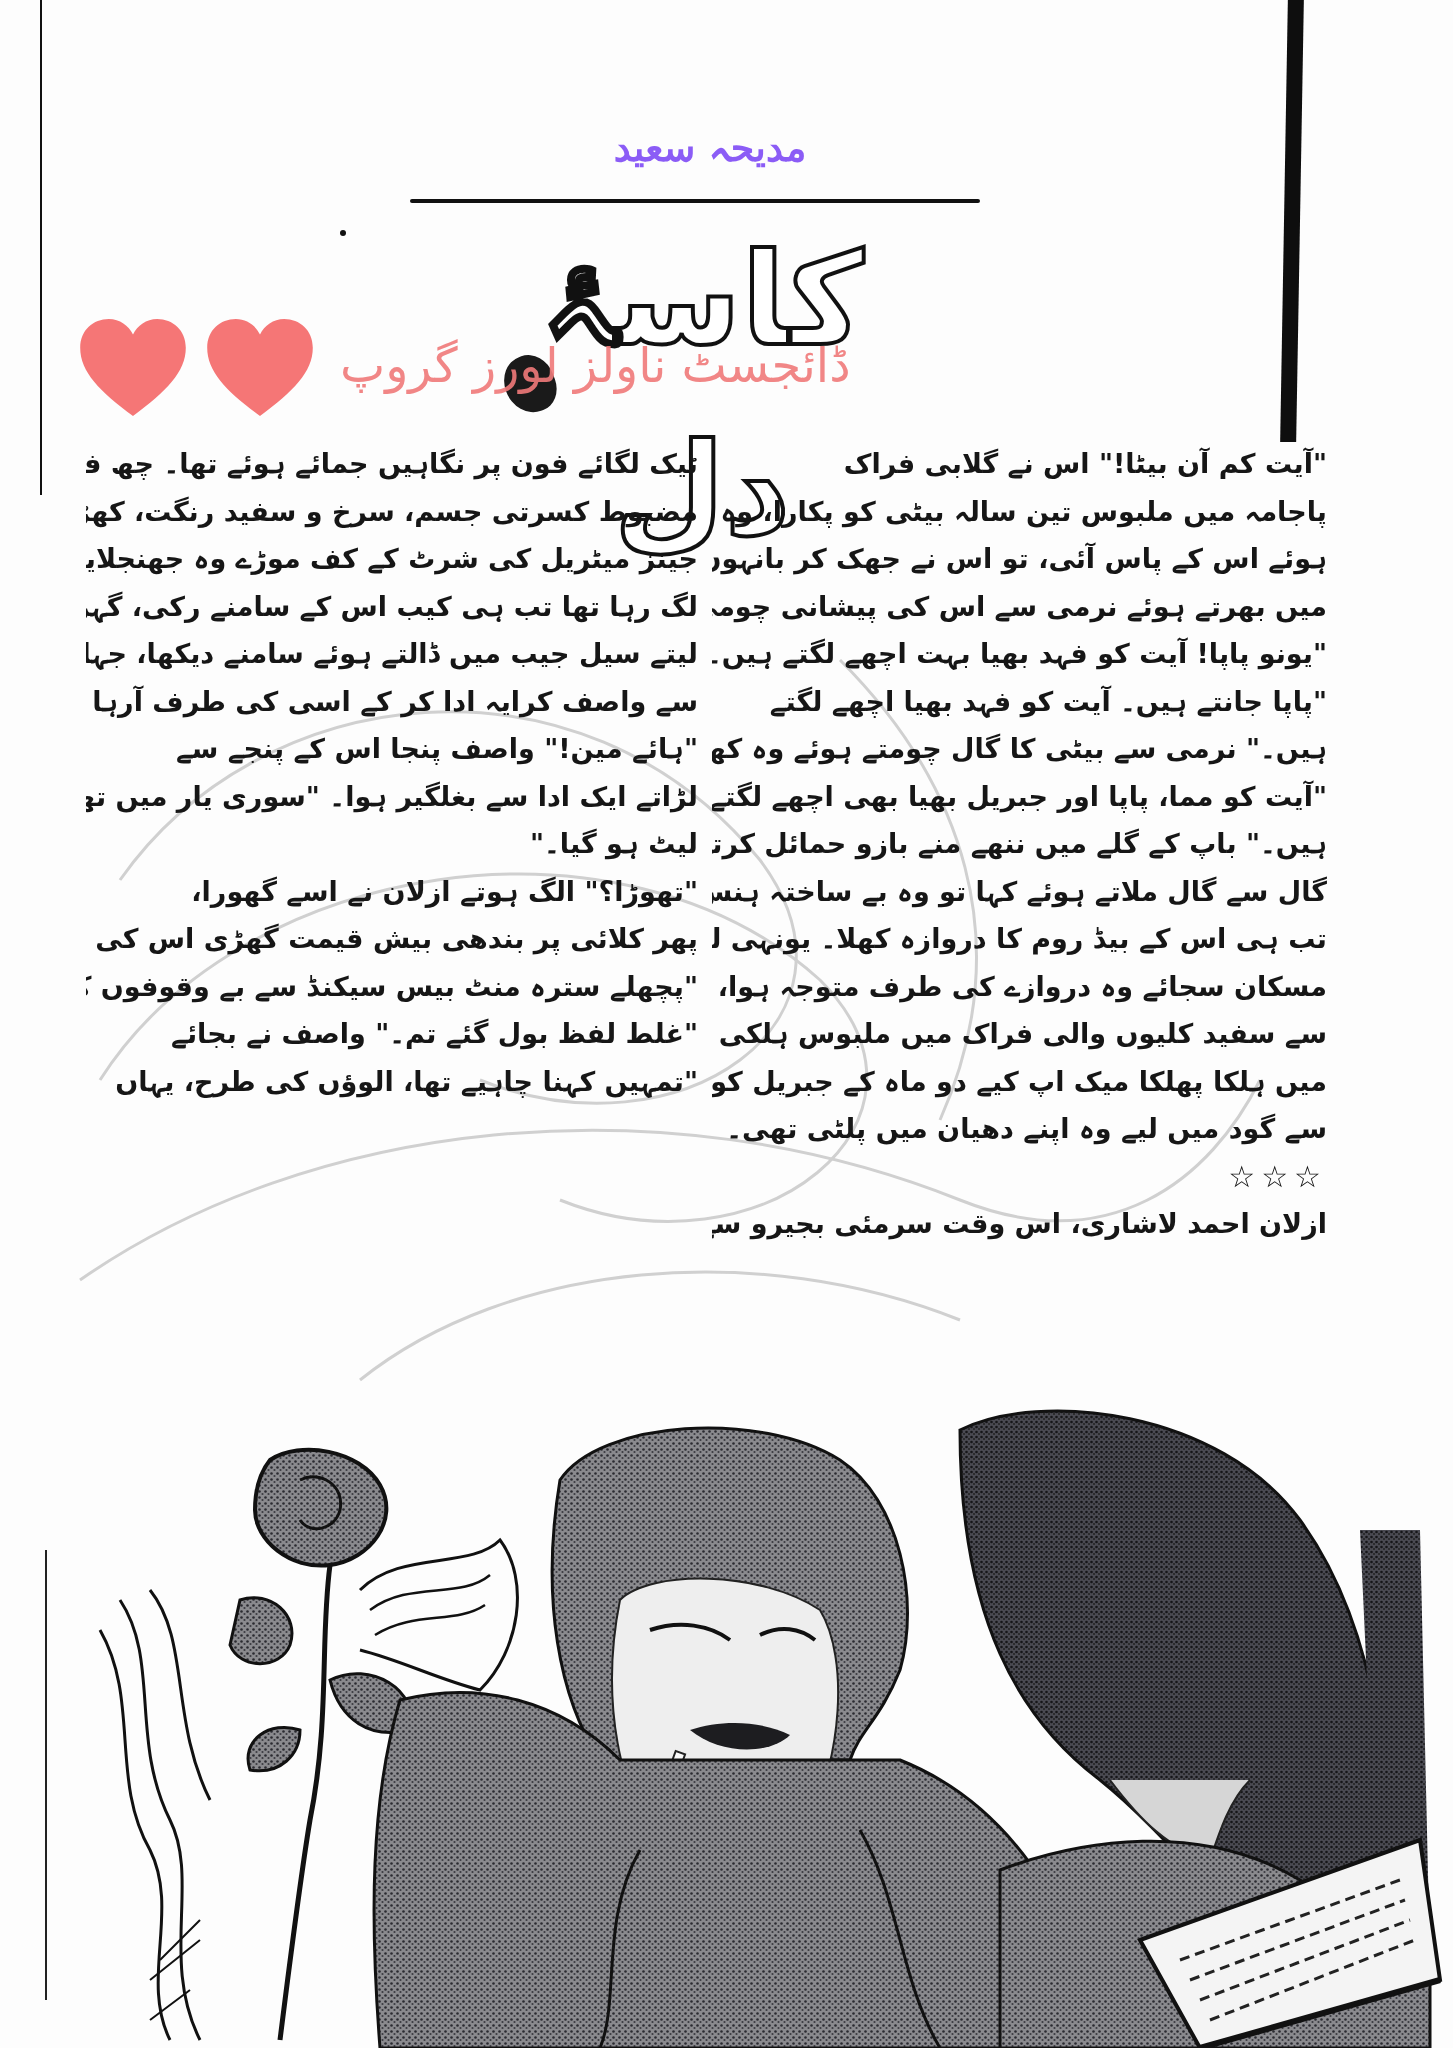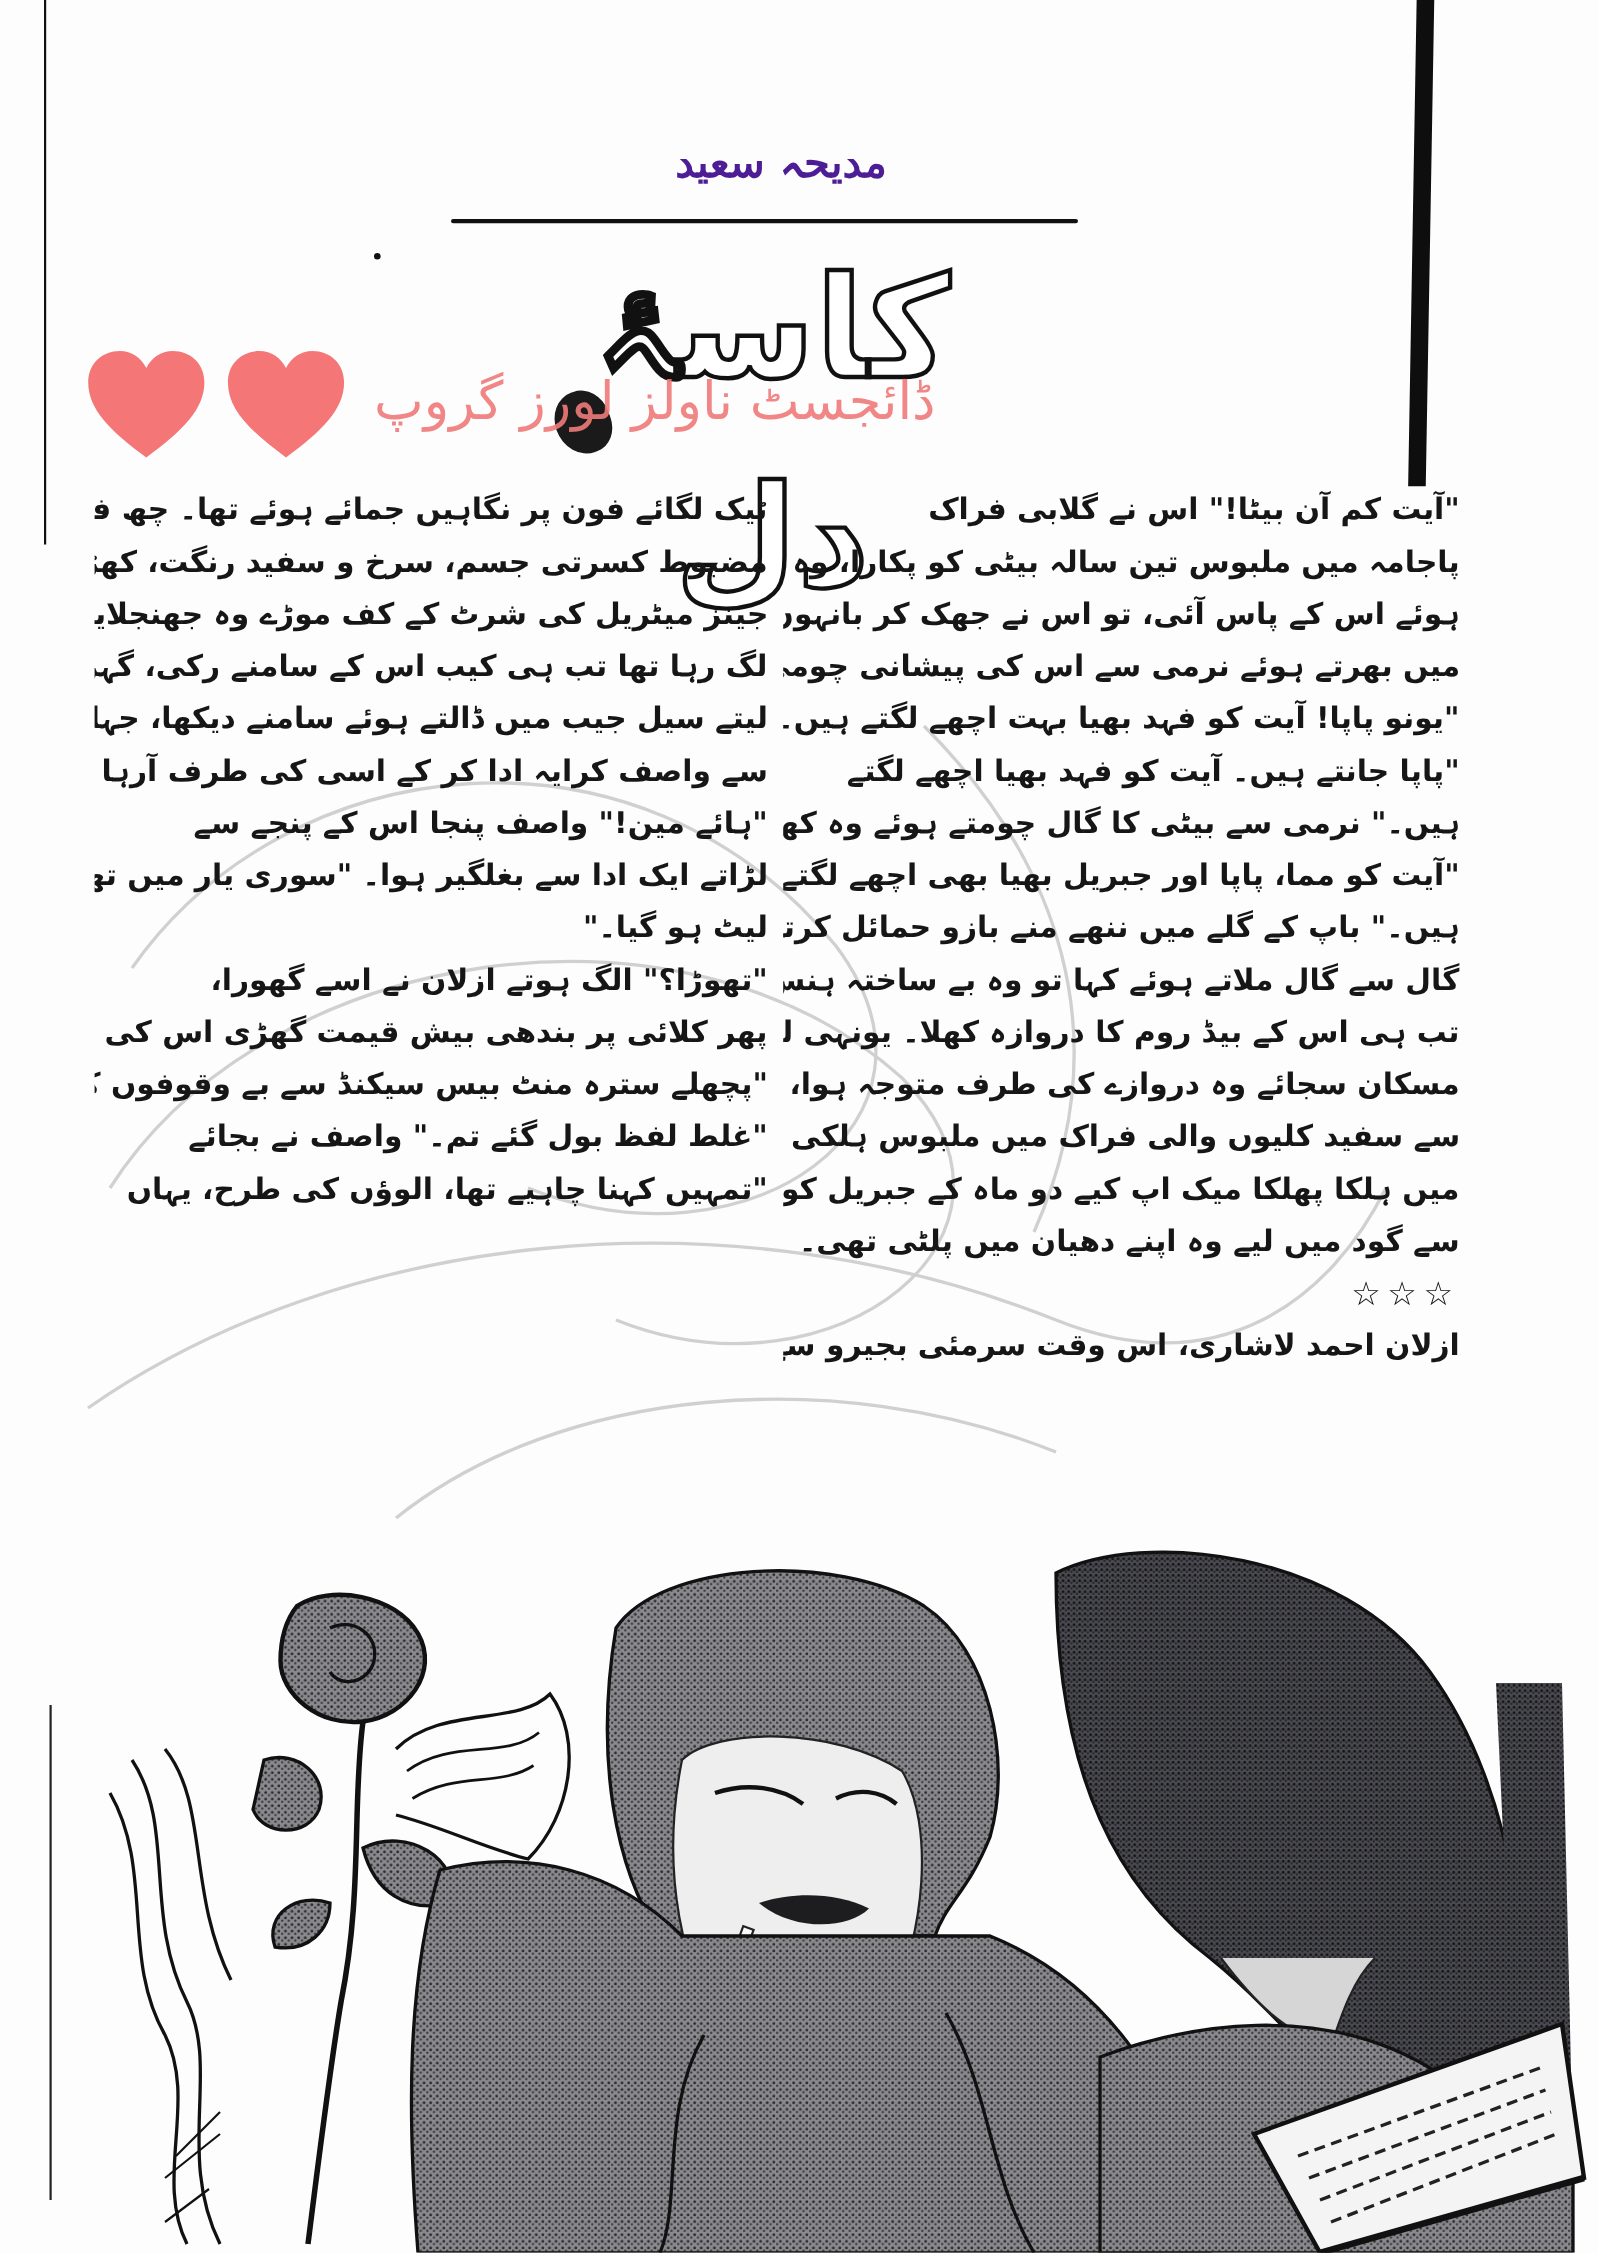--- a/index.html
+++ b/index.html
@@ -12,21 +12,21 @@
     .left-rule {
       position: absolute; left: 40px; top: 0; width: 2px; height: 495px; background: #111;
     }
     .right-rule {
       position: absolute; left: 1284px; top: 0; width: 16px; height: 442px; background: #0e0e0e;
       transform: skewX(-1deg);
     }
     .author {
       position: absolute; left: 560px; top: 125px; width: 300px; text-align: center;
       font-family: "DejaVu Serif", serif; font-weight: bold; font-size: 38px; direction: rtl;
-      color: #4c1d95;
+      color: #8b5cf6;
     }
     .author-rule {
       position: absolute; left: 410px; top: 199px; width: 570px; height: 4px; background: #111; border-radius: 2px;
     }
     .dot { position: absolute; left: 340px; top: 230px; width: 6px; height: 6px; background: #111; border-radius: 50%; }
     .title {
       position: absolute; left: 492px; top: 205px; width: 420px; height: 200px;
       text-align: center; direction: rtl;
       font-family: "DejaVu Sans", sans-serif; font-weight: bold; font-size: 128px; line-height: 190px;
       color: #fff;

